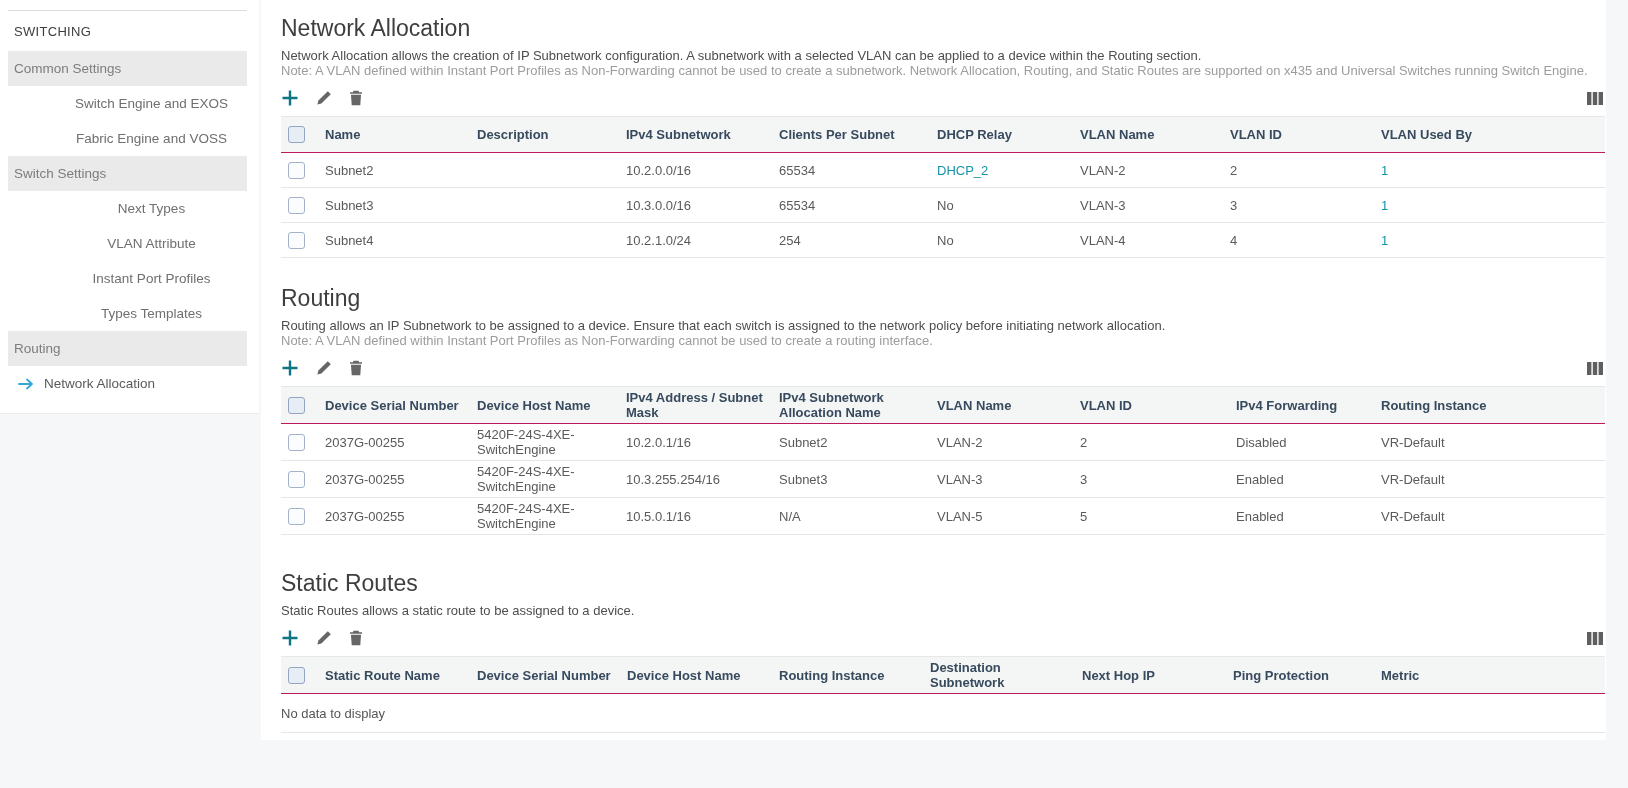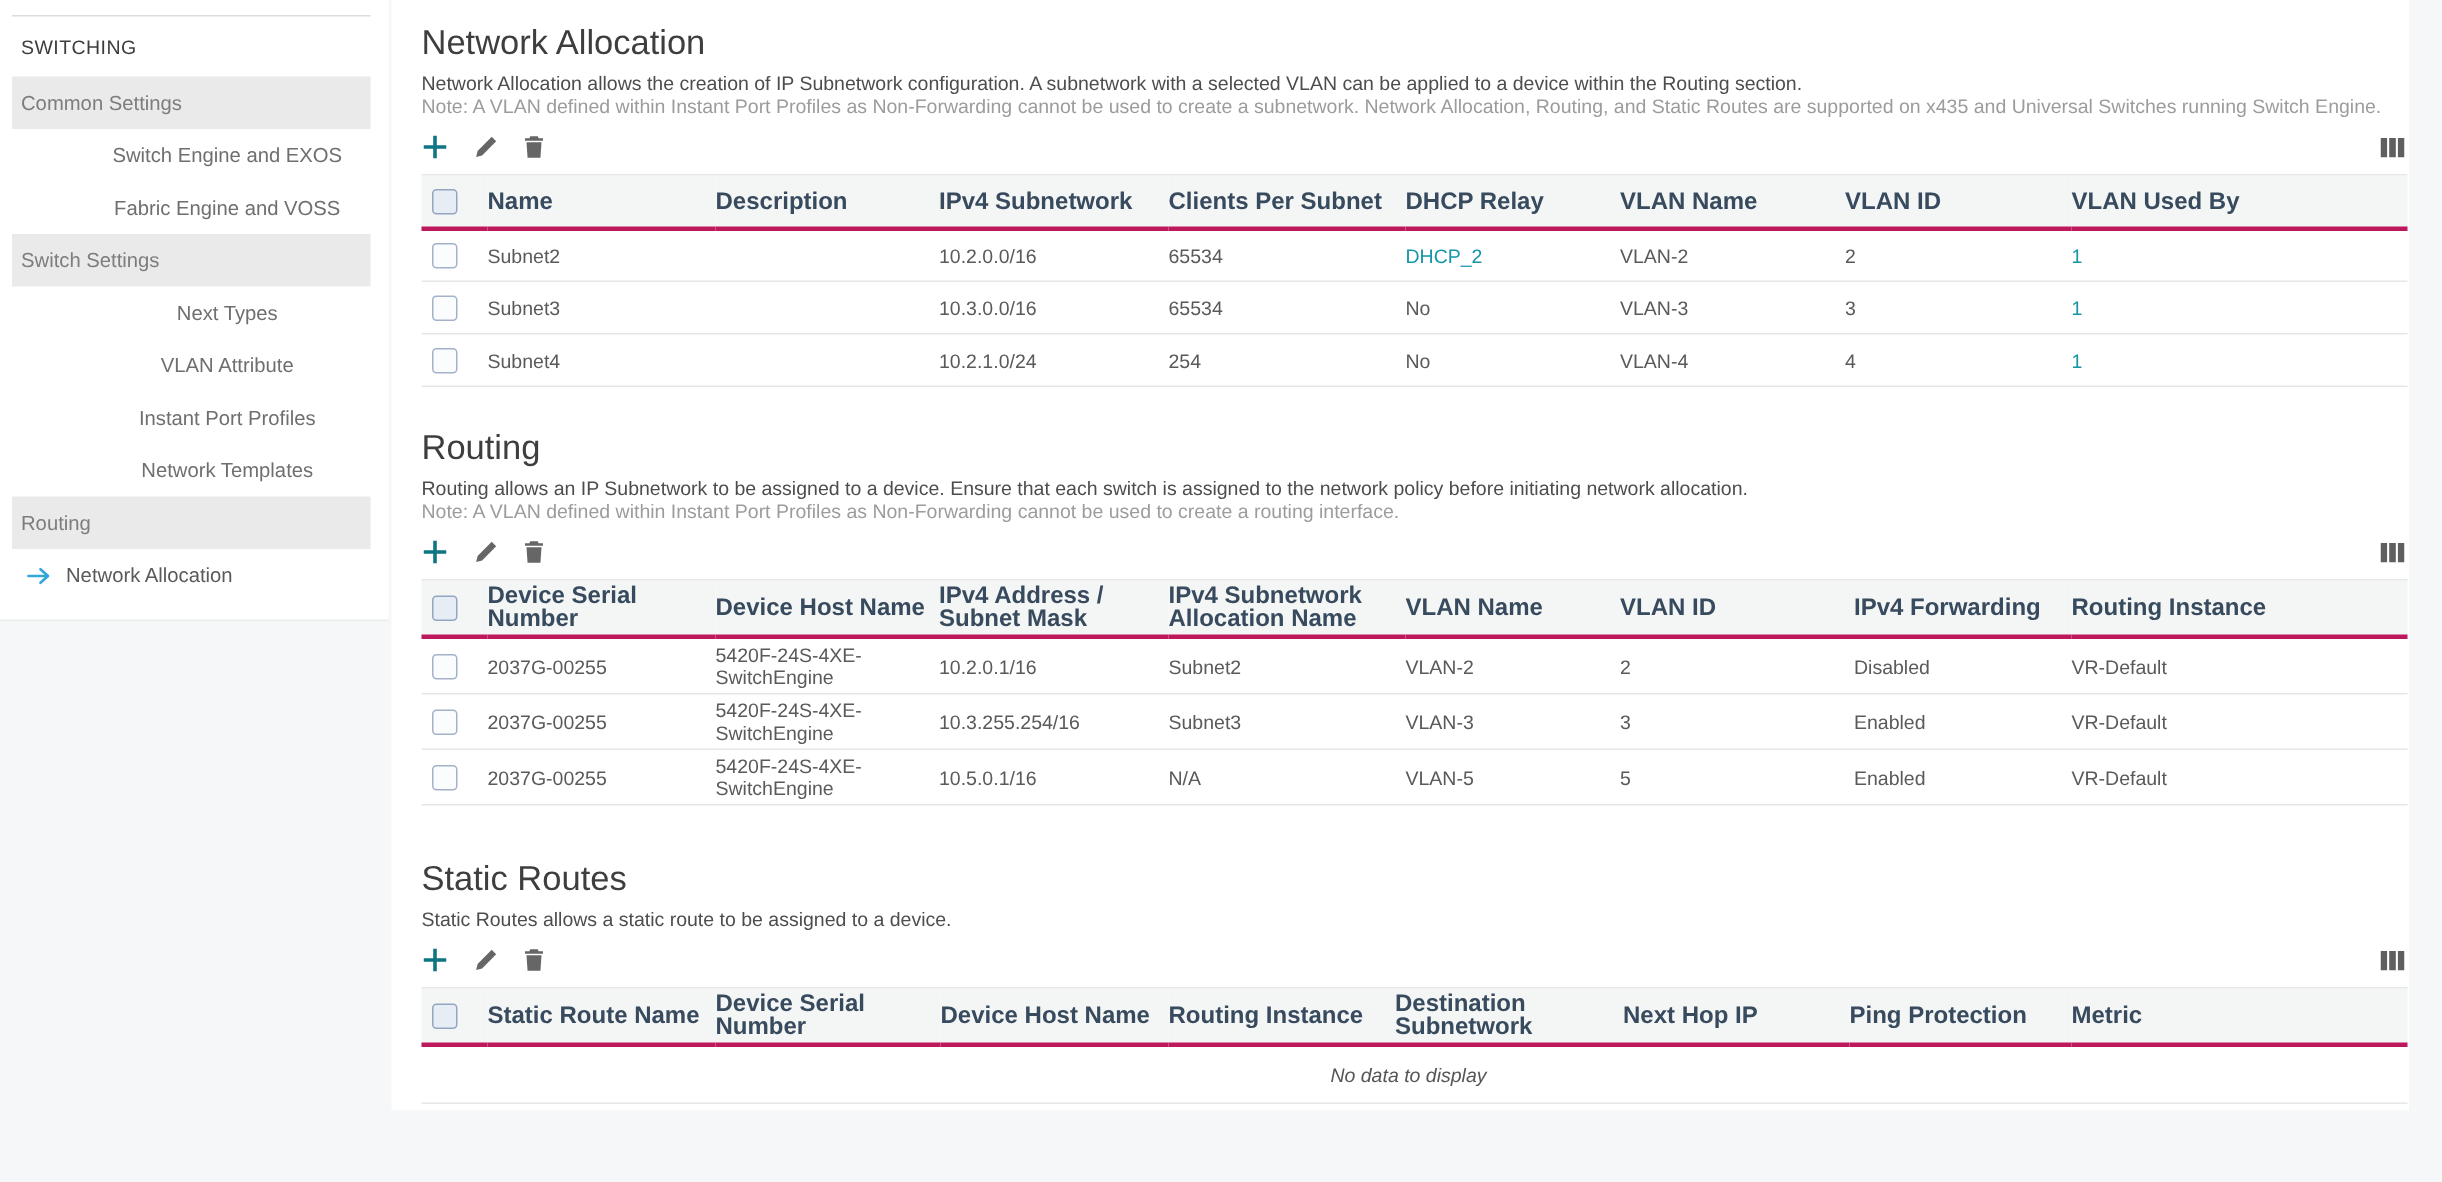--- a/index.html
+++ b/index.html
@@ -29,35 +29,35 @@
   .sec-static  .section-title { margin-top:34px; }
 
   .toolbar { display:flex; align-items:center; width:1324px; height:24px; margin:8px 0 6px 0; }
   .tb-btn { background:none; border:0; padding:0; margin:0 17px 0 0; cursor:pointer; display:flex; align-items:center; }
   .tb-btn.cols { margin:0 2px 0 auto; }
 
   
   table { border-collapse:collapse; table-layout:fixed; width:1324px; }
   thead th {
     background:#f4f5f5; text-align:left; vertical-align:middle;
-    font-size:16px; font-weight:bold; color:#374a5e; line-height:15px;
-    border-top:1px solid #e7e7e7; border-bottom:3px solid #be185d;
+    font-size:13px; font-weight:bold; color:#374a5e; line-height:15px;
+    border-top:1px solid #e7e7e7; border-bottom:1px solid #be185d;
     height:36px; padding:3px 8px 3px 0; cursor:pointer;
   }
   tbody td {
     border-bottom:1px solid #e6e6e6; background:#fff;
     vertical-align:middle; color:#5a5a5a; line-height:15px;
     height:35px; padding:3px 8px 3px 0;
   }
   .rt tbody td { height:37px; }
   .cb-cell { padding:0 0 0 7px !important; }
   .cb { width:17px; height:17px; border:1px solid #a3b2c9; border-radius:3px; background:#fbfcfe; cursor:pointer; }
   thead .cb { background:#e6edf5; border-color:#93a5c0; }
   .lnk { color:#1694a8; cursor:pointer; text-decoration:none; }
-  .empty-row td { text-align:center; height:39px; color:#555;font-style:italic; }
+  .empty-row td { height:39px; color:#555; }
 
   
   .icon { display:block; }
 </style>
 </head>
 <body>
 
 <nav class="sidebar">
   <div class="sb-rule"></div>
   <div class="sb-title">SWITCHING</div>
@@ -77,21 +77,21 @@
   <div class="sb-item sub">
       <span>Next Types</span>
     </div>
   <div class="sb-item sub">
       <span>VLAN Attribute</span>
     </div>
   <div class="sb-item sub">
       <span>Instant Port Profiles</span>
     </div>
   <div class="sb-item sub">
-      <span>Network Templates</span>
+      <span>Types Templates</span>
     </div>
   <div class="sb-item group">
       <span>Routing</span>
     </div>
   <div class="sb-item selected">
     <svg class="sel-arrow" viewBox="0 0 16 12">
         <path d="M1 6h12.5M9 1.5L14 6l-5 4.5" stroke="#36a6d8" stroke-width="1.8" fill="none" stroke-linecap="round" stroke-linejoin="round"></path>
       </svg>
     <span>Network Allocation</span>
   </div>

